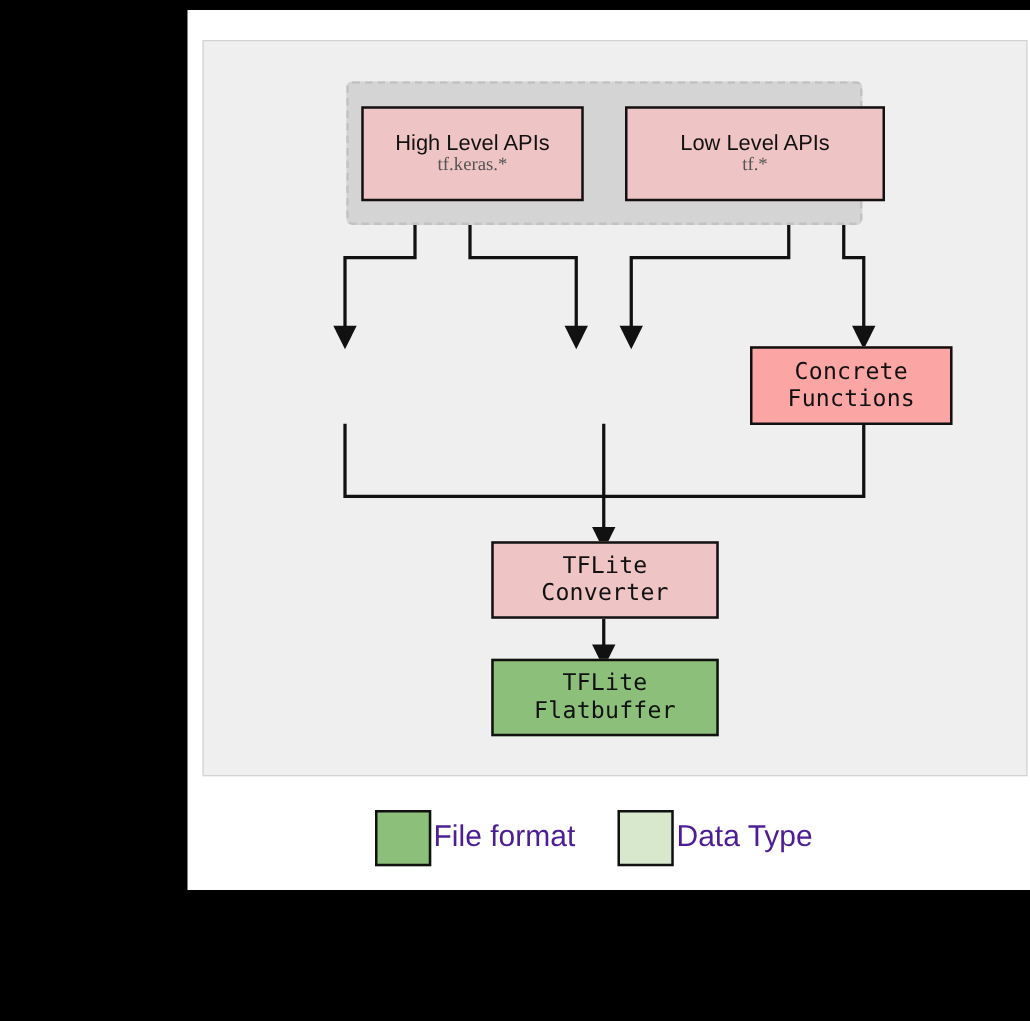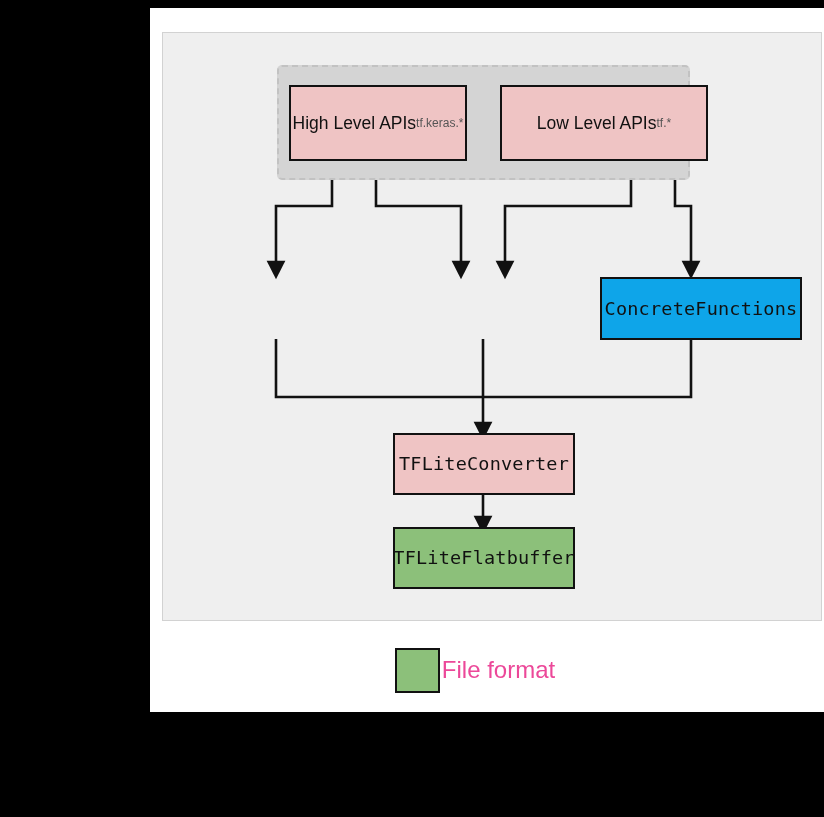--- a/index.html
+++ b/index.html
@@ -13,38 +13,38 @@
     background:#ffffff;
   }
   #panel{
     position:absolute;left:12px;top:24px;width:660px;height:589px;
     background:#efefef;border:1px solid #d2d2d2;box-sizing:border-box;
   }
   svg.wires{position:absolute;left:0;top:0;width:674px;height:704px;pointer-events:none;}
   .node{
     position:absolute;box-sizing:border-box;
     border:2.5px solid #111;
-    display:flex;flex-direction:row;align-items:center;justify-content:center;
+    display:flex;flex-direction:column;align-items:center;justify-content:center;
     text-align:center;line-height:1.18;
   }
   .node .t1{font-size:17.5px;color:#111;}
-  .node .t2{font-size:12px;color:#555;font-family:Liberation Sans, sans-serif;}
+  .node .t2{font-size:15px;color:#555;font-family:Liberation Serif, serif;}
   .mono .t1{font-family:"DejaVu Sans Mono", monospace;font-size:19px;letter-spacing:.2px;}
   .mono .t1.two{font-size:18.5px;}
   #apigroup{
     position:absolute;box-sizing:border-box;
     background:#d4d4d4;border:2px dashed #c2c2c2;border-radius:5px;
   }
   #legend{
     position:absolute;left:12px;top:627px;width:660px;height:70px;
     display:flex;align-items:center;justify-content:center;gap:0px;
   }
   .legend-item{display:flex;align-items:center;}
   .swatch{width:45px;height:45px;border:2.5px solid #111;box-sizing:border-box;}
-  .legend-label{font-size:24px;color:#ec4899;margin-left:2px;margin-right:34px;white-space:nowrap;}
+  .legend-label{font-size:24px;color:#4c1d95;margin-left:2px;margin-right:34px;white-space:nowrap;}
 </style>
 </head>
 <body>
 
 <div id="card">
 
   <div id="panel"></div>
 
   <svg class="wires" viewBox="0 0 674 704" xmlns="http://www.w3.org/2000/svg">
     <defs>
@@ -79,35 +79,39 @@
     <span class="t2">tf.keras.*</span>
   </div>
 
   <div class="node" style="left:350px;top:77px;width:208px;height:76px;background:#efc4c4;">
     <span class="t1">Low Level APIs</span>
     <span class="t2">tf.*</span>
   </div>
 
 
 
-  <div class="node mono" style="left:450px;top:269px;width:202px;height:63px;background:#0ea5e9;">
+  <div class="node mono" style="left:450px;top:269px;width:162px;height:63px;background:#fca5a5;">
     <span class="t1 two">Concrete</span>
     <span class="t1 two">Functions</span>
   </div>
 
   <div class="node mono" style="left:243px;top:425px;width:182px;height:62px;background:#efc4c4;">
     <span class="t1 two">TFLite</span>
     <span class="t1 two">Converter</span>
   </div>
 
   <div class="node mono" style="left:243px;top:519px;width:182px;height:62px;background:#8cc07a;">
     <span class="t1 two">TFLite</span>
     <span class="t1 two">Flatbuffer</span>
   </div>
 
   <div id="legend">
     <div class="legend-item">
       <span class="swatch" style="background:#8cc07a;"></span>
       <span class="legend-label">File format</span>
     </div>
+    <div class="legend-item">
+      <span class="swatch" style="background:#d7e8cc;"></span>
+      <span class="legend-label">Data Type</span>
+    </div>
   </div>
 
 </div>
 
 </body></html>

